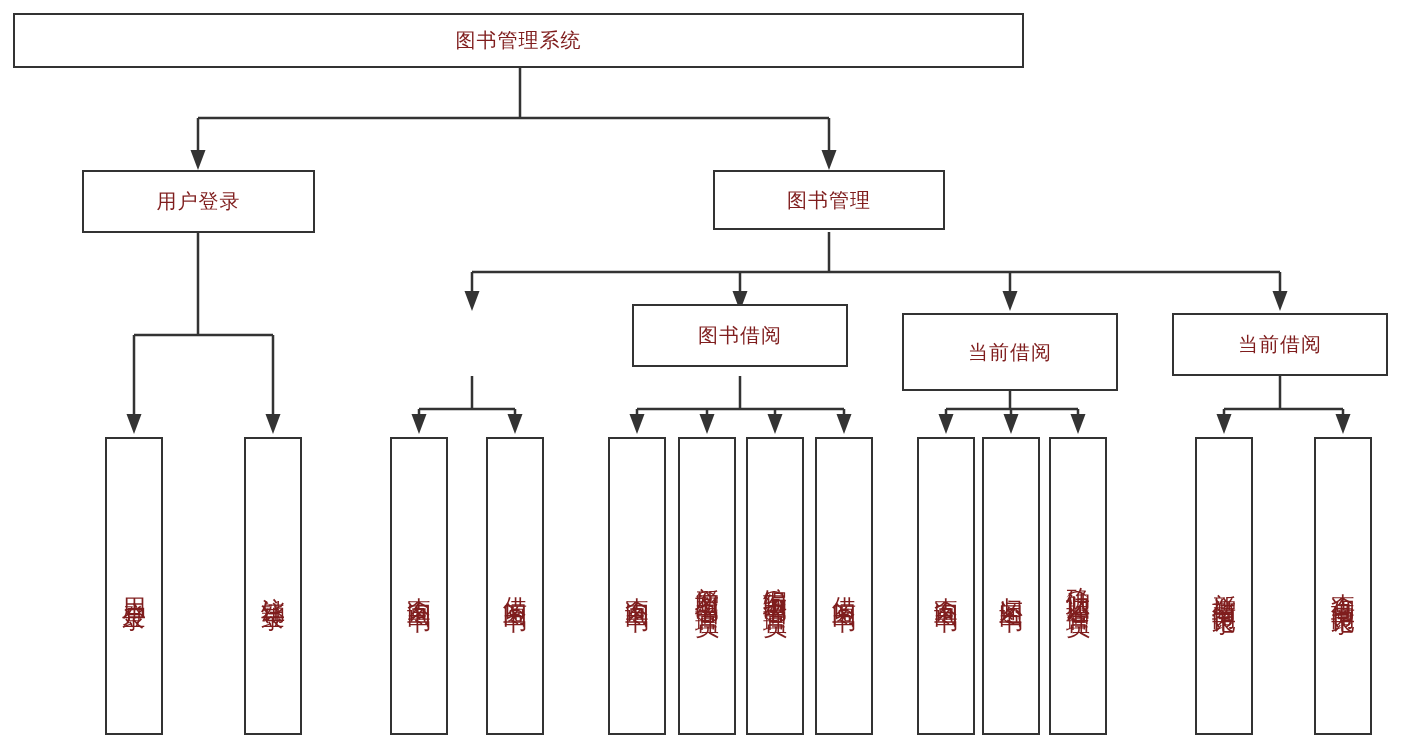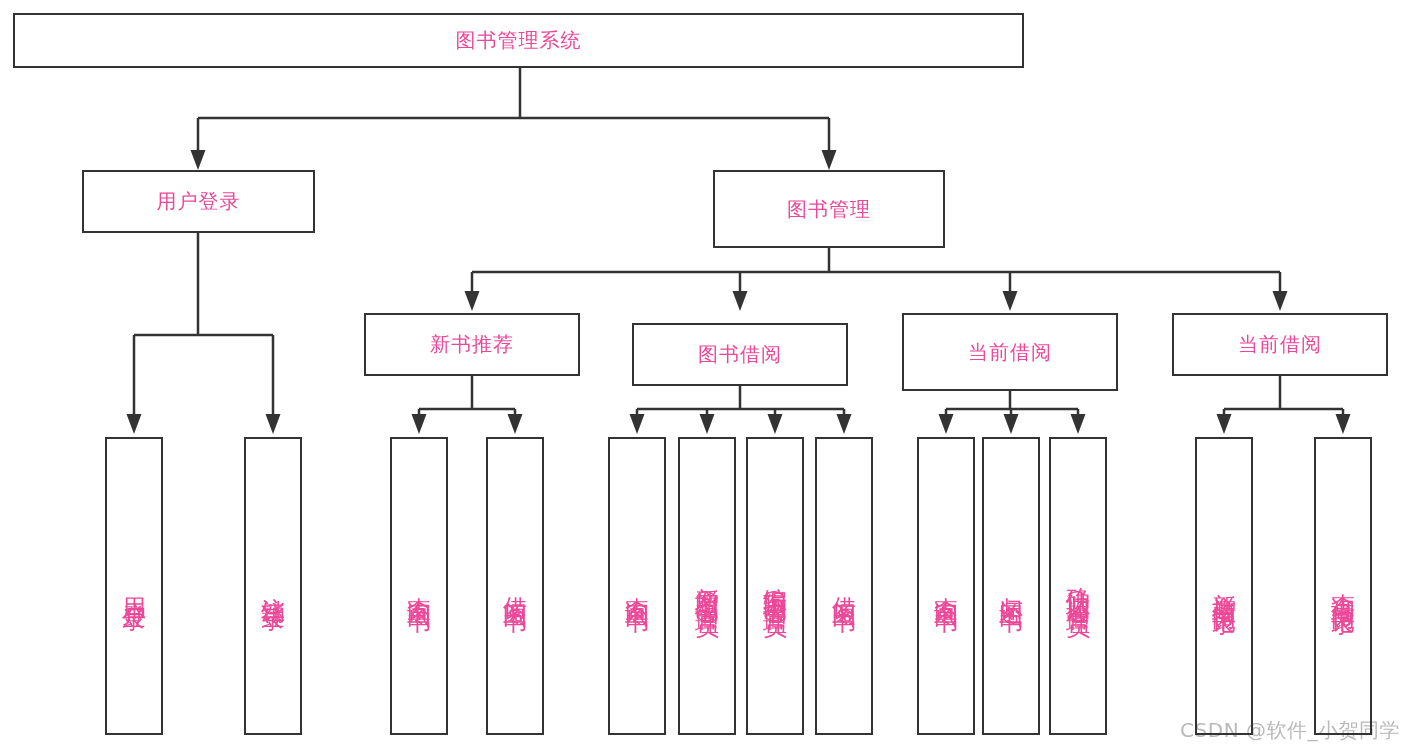--- a/index.html
+++ b/index.html
@@ -23,21 +23,21 @@
     z-index: 1;
   }
   .box {
     position: absolute;
     box-sizing: border-box;
     background: #ffffff;
     border: 2.5px solid #333333;
     display: flex;
     align-items: center;
     justify-content: center;
-    color: #ec4899;
+    color: #7f1d1d;
     z-index: 2;
     text-align: right;
   }
   .box.h span {
     font-size: 20px;
     letter-spacing: 1px;
     white-space: nowrap;
   }
   .box.v span {
     writing-mode: vertical-rl;
@@ -101,28 +101,25 @@
     </g>
   </svg>
 
   <div class="box h" style="left:13px; top:13px; width:1011px; height:55px;">
     <span>图书管理系统</span>
   </div>
 
   <div class="box h" style="left:82px; top:170px; width:233px; height:63px;">
     <span>用户登录</span>
   </div>
-  <div class="box h" style="left:713px; top:170px; width:232px; height:78px;">
+  <div class="box h" style="left:713px; top:170px; width:232px; height:60px;">
     <span>图书管理</span>
   </div>
 
-  <div class="box h" style="left:364px; top:313px; width:216px; height:63px;">
-    <span>新书推荐</span>
-  </div>
-  <div class="box h" style="left:632px; top:323px; width:216px; height:63px;">
+  <div class="box h" style="left:632px; top:304px; width:216px; height:63px;">
     <span>图书借阅</span>
   </div>
   <div class="box h" style="left:902px; top:313px; width:216px; height:78px;">
     <span>当前借阅</span>
   </div>
   <div class="box h" style="left:1172px; top:313px; width:216px; height:63px;">
     <span>当前借阅</span>
   </div>
 
   <div class="box v" style="left:105px; top:437px; width:58px; height:298px;">
@@ -162,15 +159,14 @@
     <span>确认归还（管理员）</span>
   </div>
 
   <div class="box v" style="left:1195px; top:437px; width:58px; height:298px;">
     <span>新增借阅记录</span>
   </div>
   <div class="box v" style="left:1314px; top:437px; width:58px; height:298px;">
     <span>查询借阅记录</span>
   </div>
 
-  <div class="watermark">CSDN @软件_小贺同学</div>
 
 </div>
 
 </body></html>

